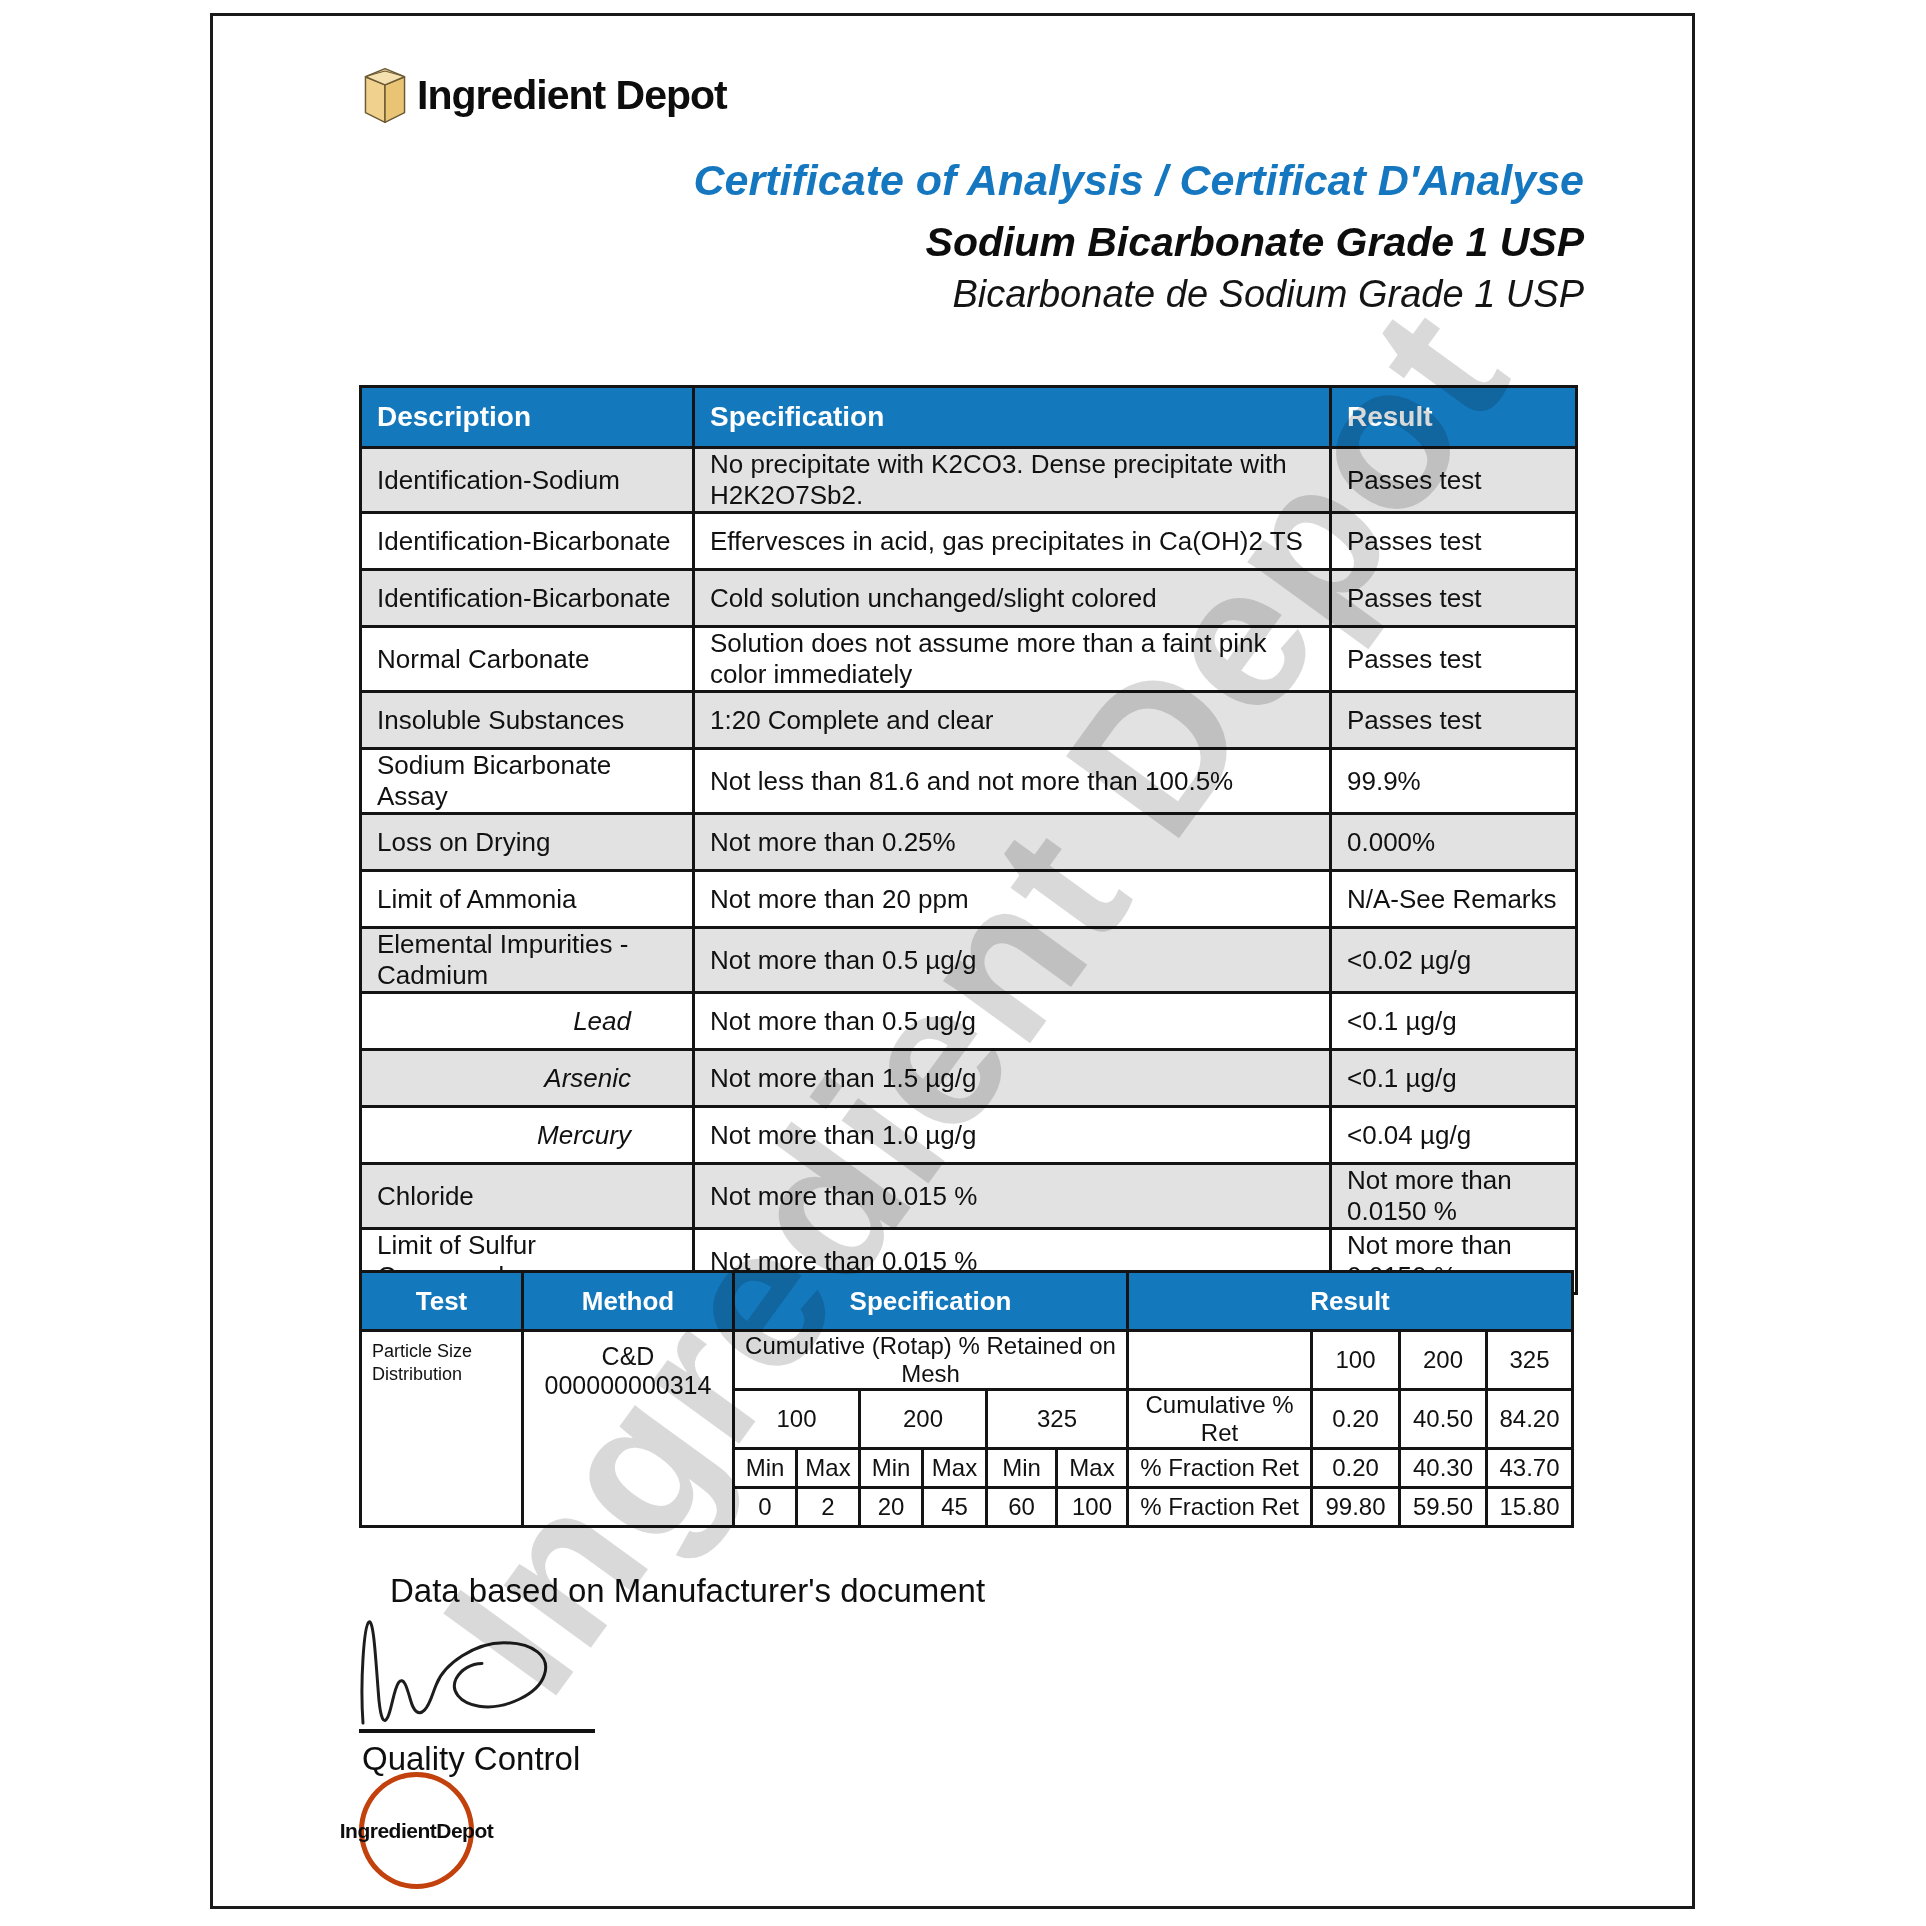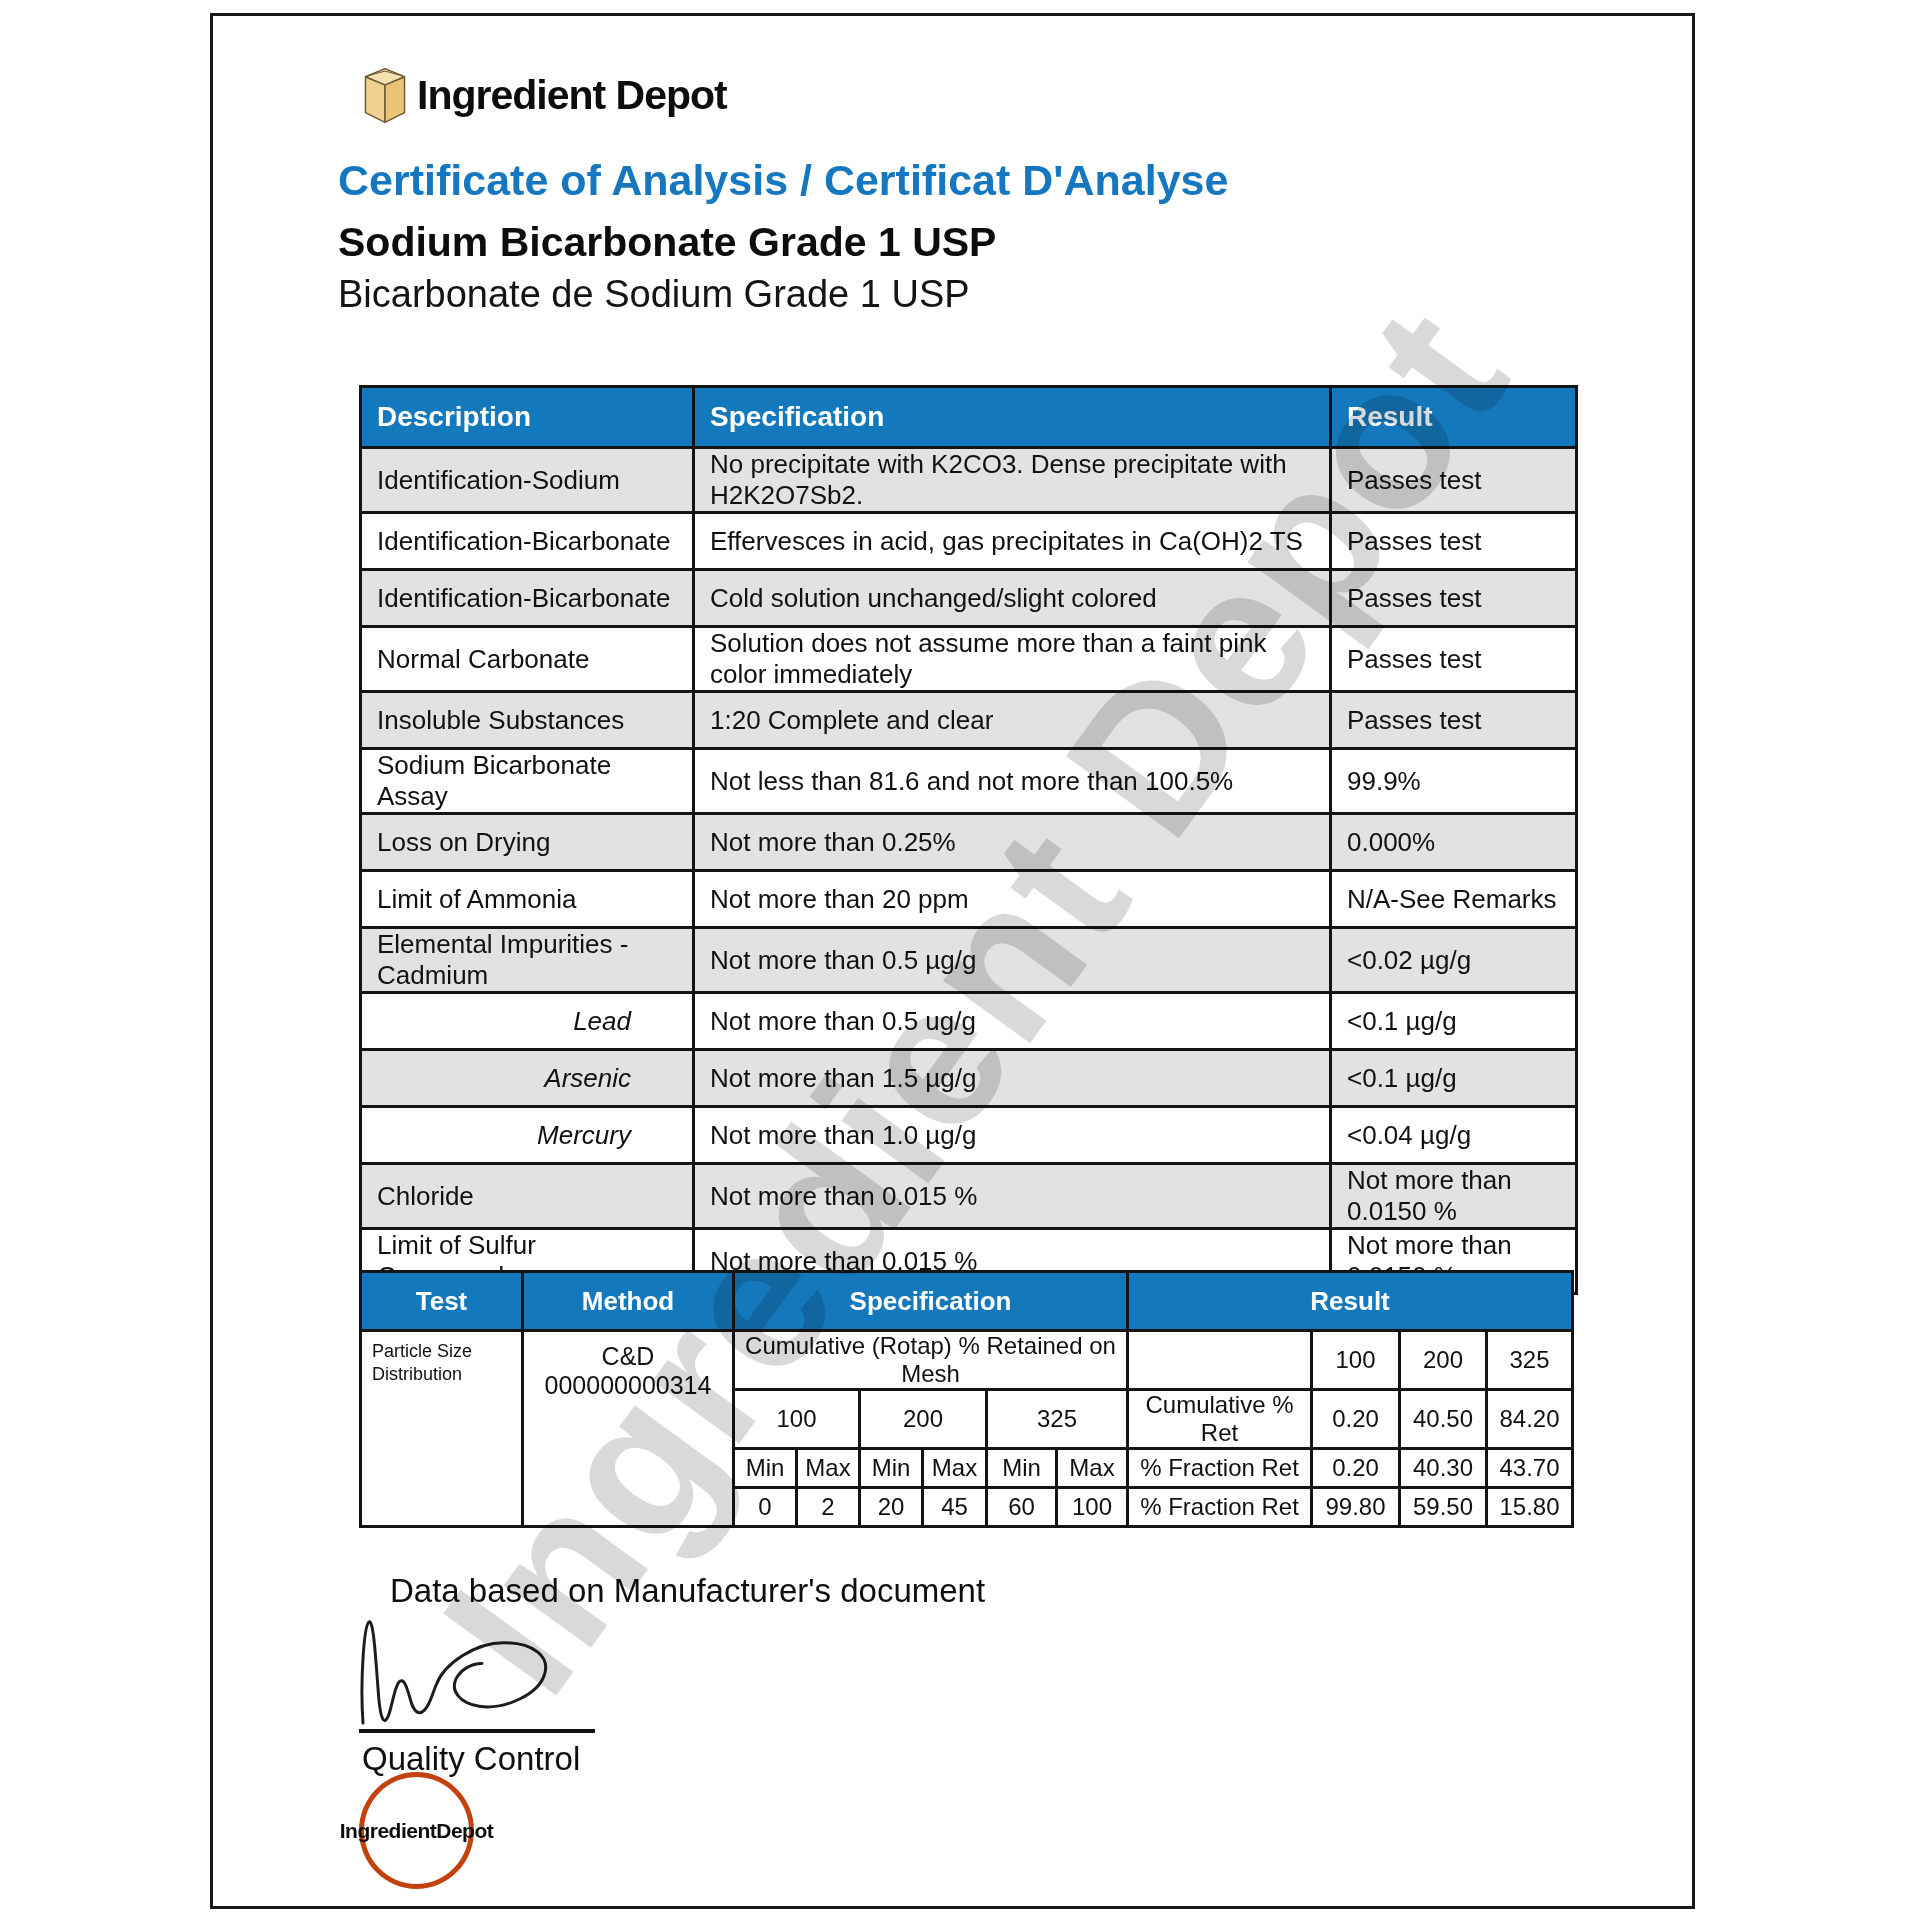--- a/index.html
+++ b/index.html
@@ -9,21 +9,21 @@
   }
   .frame {
     position:absolute; left:210px; top:13px; width:1485px; height:1896px;
     border:3px solid #1a1a1a; box-sizing:border-box; background:#fff;
   }
   
   .logo-row { position:absolute; left:362px; top:67px; display:flex; align-items:center; gap:9px; }
   .logo-row svg { width:46px; height:57px; }
   .brand-name { font-size:41px; font-weight:bold; letter-spacing:-1px; color:#0d0d0d; }
   
-  .center-block { position:absolute; left:338px; width:1215px; text-align:left; }
+  .center-block { position:absolute; left:369px; width:1215px; text-align:right;font-style:italic; }
   .cert-title { top:156px; font-size:43px; font-weight:bold; color:#1577bf; }
   .prod-en   { top:219px; font-size:41px; font-weight:bold; color:#0d0d0d; }
   .prod-fr   { top:273px; font-size:38px; font-weight:normal; color:#141414; }
   
   table { border-collapse:collapse; table-layout:fixed; background:#fff; }
   .t1 { position:absolute; left:359px; top:337px; width:1215px;margin-top:48px; }
   .t1 th, .t1 td { border:3px solid #141414; box-sizing:border-box; }
   .t1 th {
     background:#1478bd; color:#ffffff; text-align:left; font-size:28px;
     font-weight:bold; padding:0 15px; height:61px;

